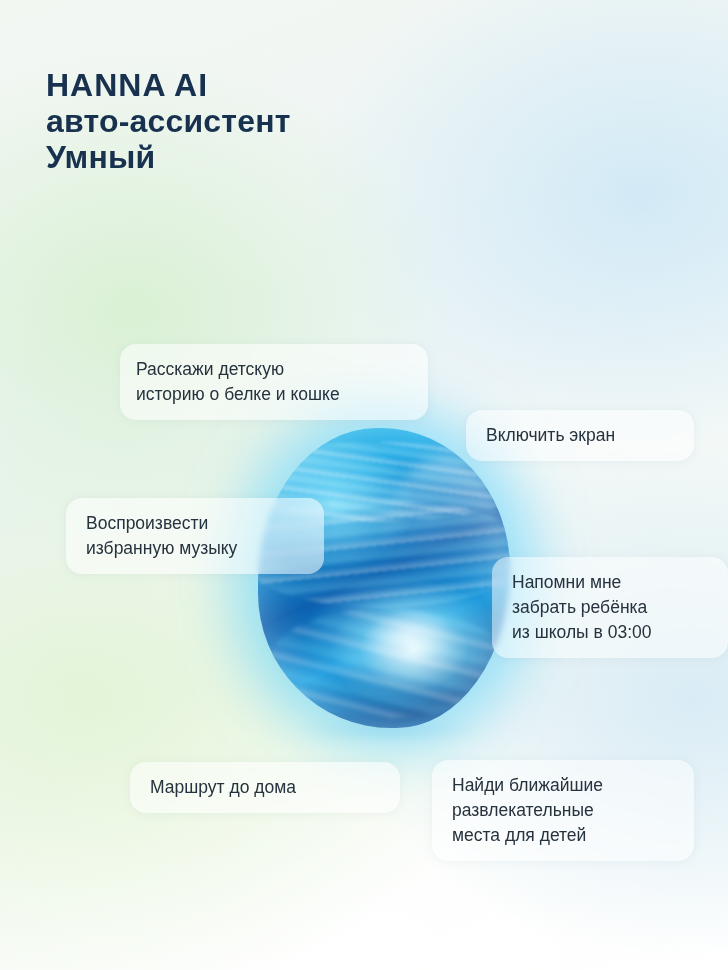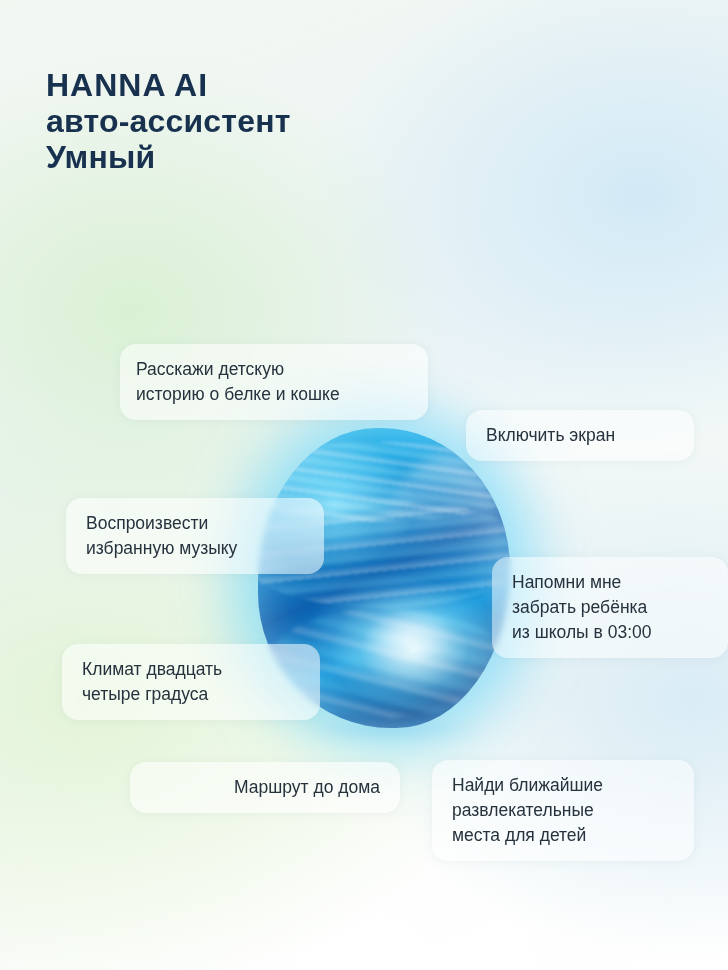--- a/index.html
+++ b/index.html
@@ -137,21 +137,21 @@
     backdrop-filter: blur(3px);
     box-shadow: 0 1px 10px rgba(120,150,160,0.10);
     white-space: pre-line;
   }
 
   #bubble-story    { left: 120px; top: 344px; width: 272px; padding-left: 16px; }
   #bubble-screen   { left: 466px; top: 410px; width: 188px; }
   #bubble-music    { left: 38px;  top: 498px; width: 218px; margin-left: 28px; }
   #bubble-remind   { left: 492px; top: 557px; width: 196px; }
   #bubble-climate  { left: 62px;  top: 644px; width: 218px; }
-  #bubble-route    { left: 130px; top: 762px; width: 230px; text-align: right; }
+  #bubble-route    { left: 130px; top: 762px; width: 230px; }
   #bubble-places   { left: 432px; top: 736px; width: 222px; margin-top: 24px; }
 
   #bubble-screen, #bubble-remind, #bubble-places { background: rgba(255,255,255,0.5); padding-left: 20px; }
 </style>
 </head>
 <body>
 
 <div id="poster">
 
   <div class="headline">
@@ -173,20 +173,18 @@
   </div>
 
   <div class="bubble" id="bubble-story">Расскажи детскую
 историю о белке и кошке</div>
   <div class="bubble" id="bubble-screen">Включить экран</div>
   <div class="bubble" id="bubble-music">Воспроизвести
 избранную музыку</div>
   <div class="bubble" id="bubble-remind">Напомни мне
 забрать ребёнка
 из школы в 03:00</div>
-  <div class="bubble" id="bubble-climate">Климат двадцать
-четыре градуса</div>
   <div class="bubble" id="bubble-route">Маршрут до дома</div>
   <div class="bubble" id="bubble-places">Найди ближайшие
 развлекательные
 места для детей</div>
 
 </div>
 
 </body></html>

